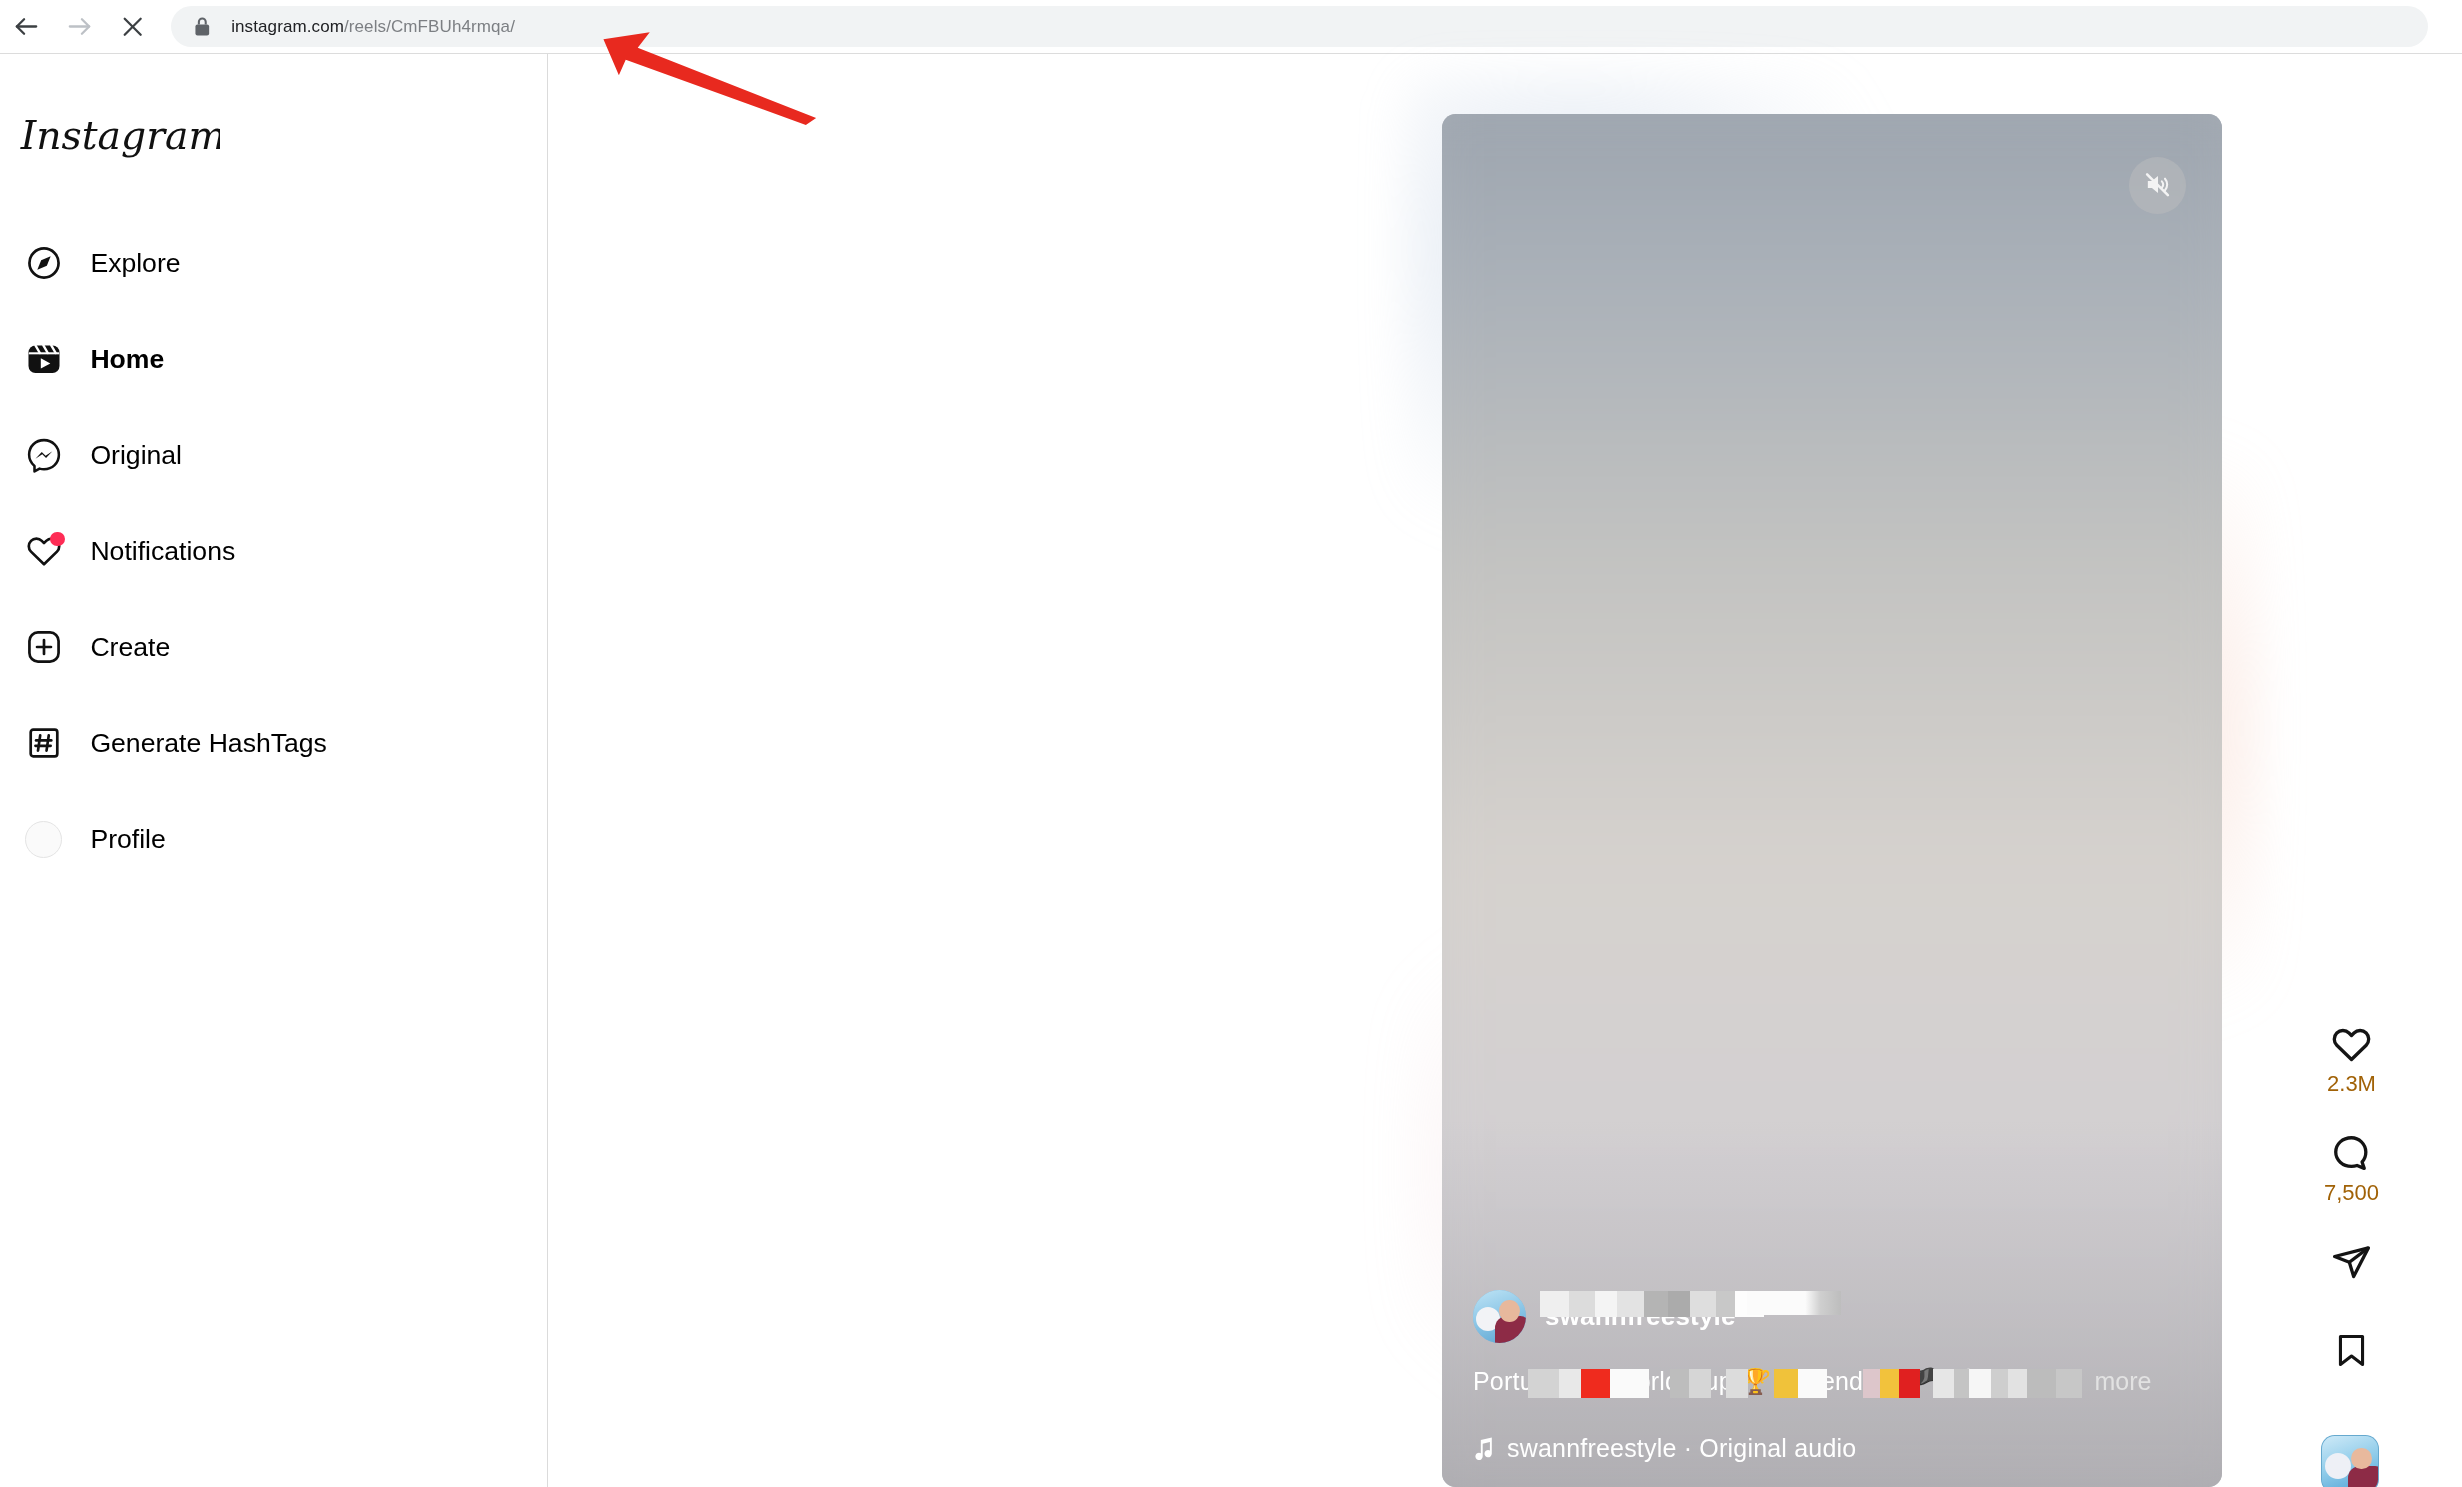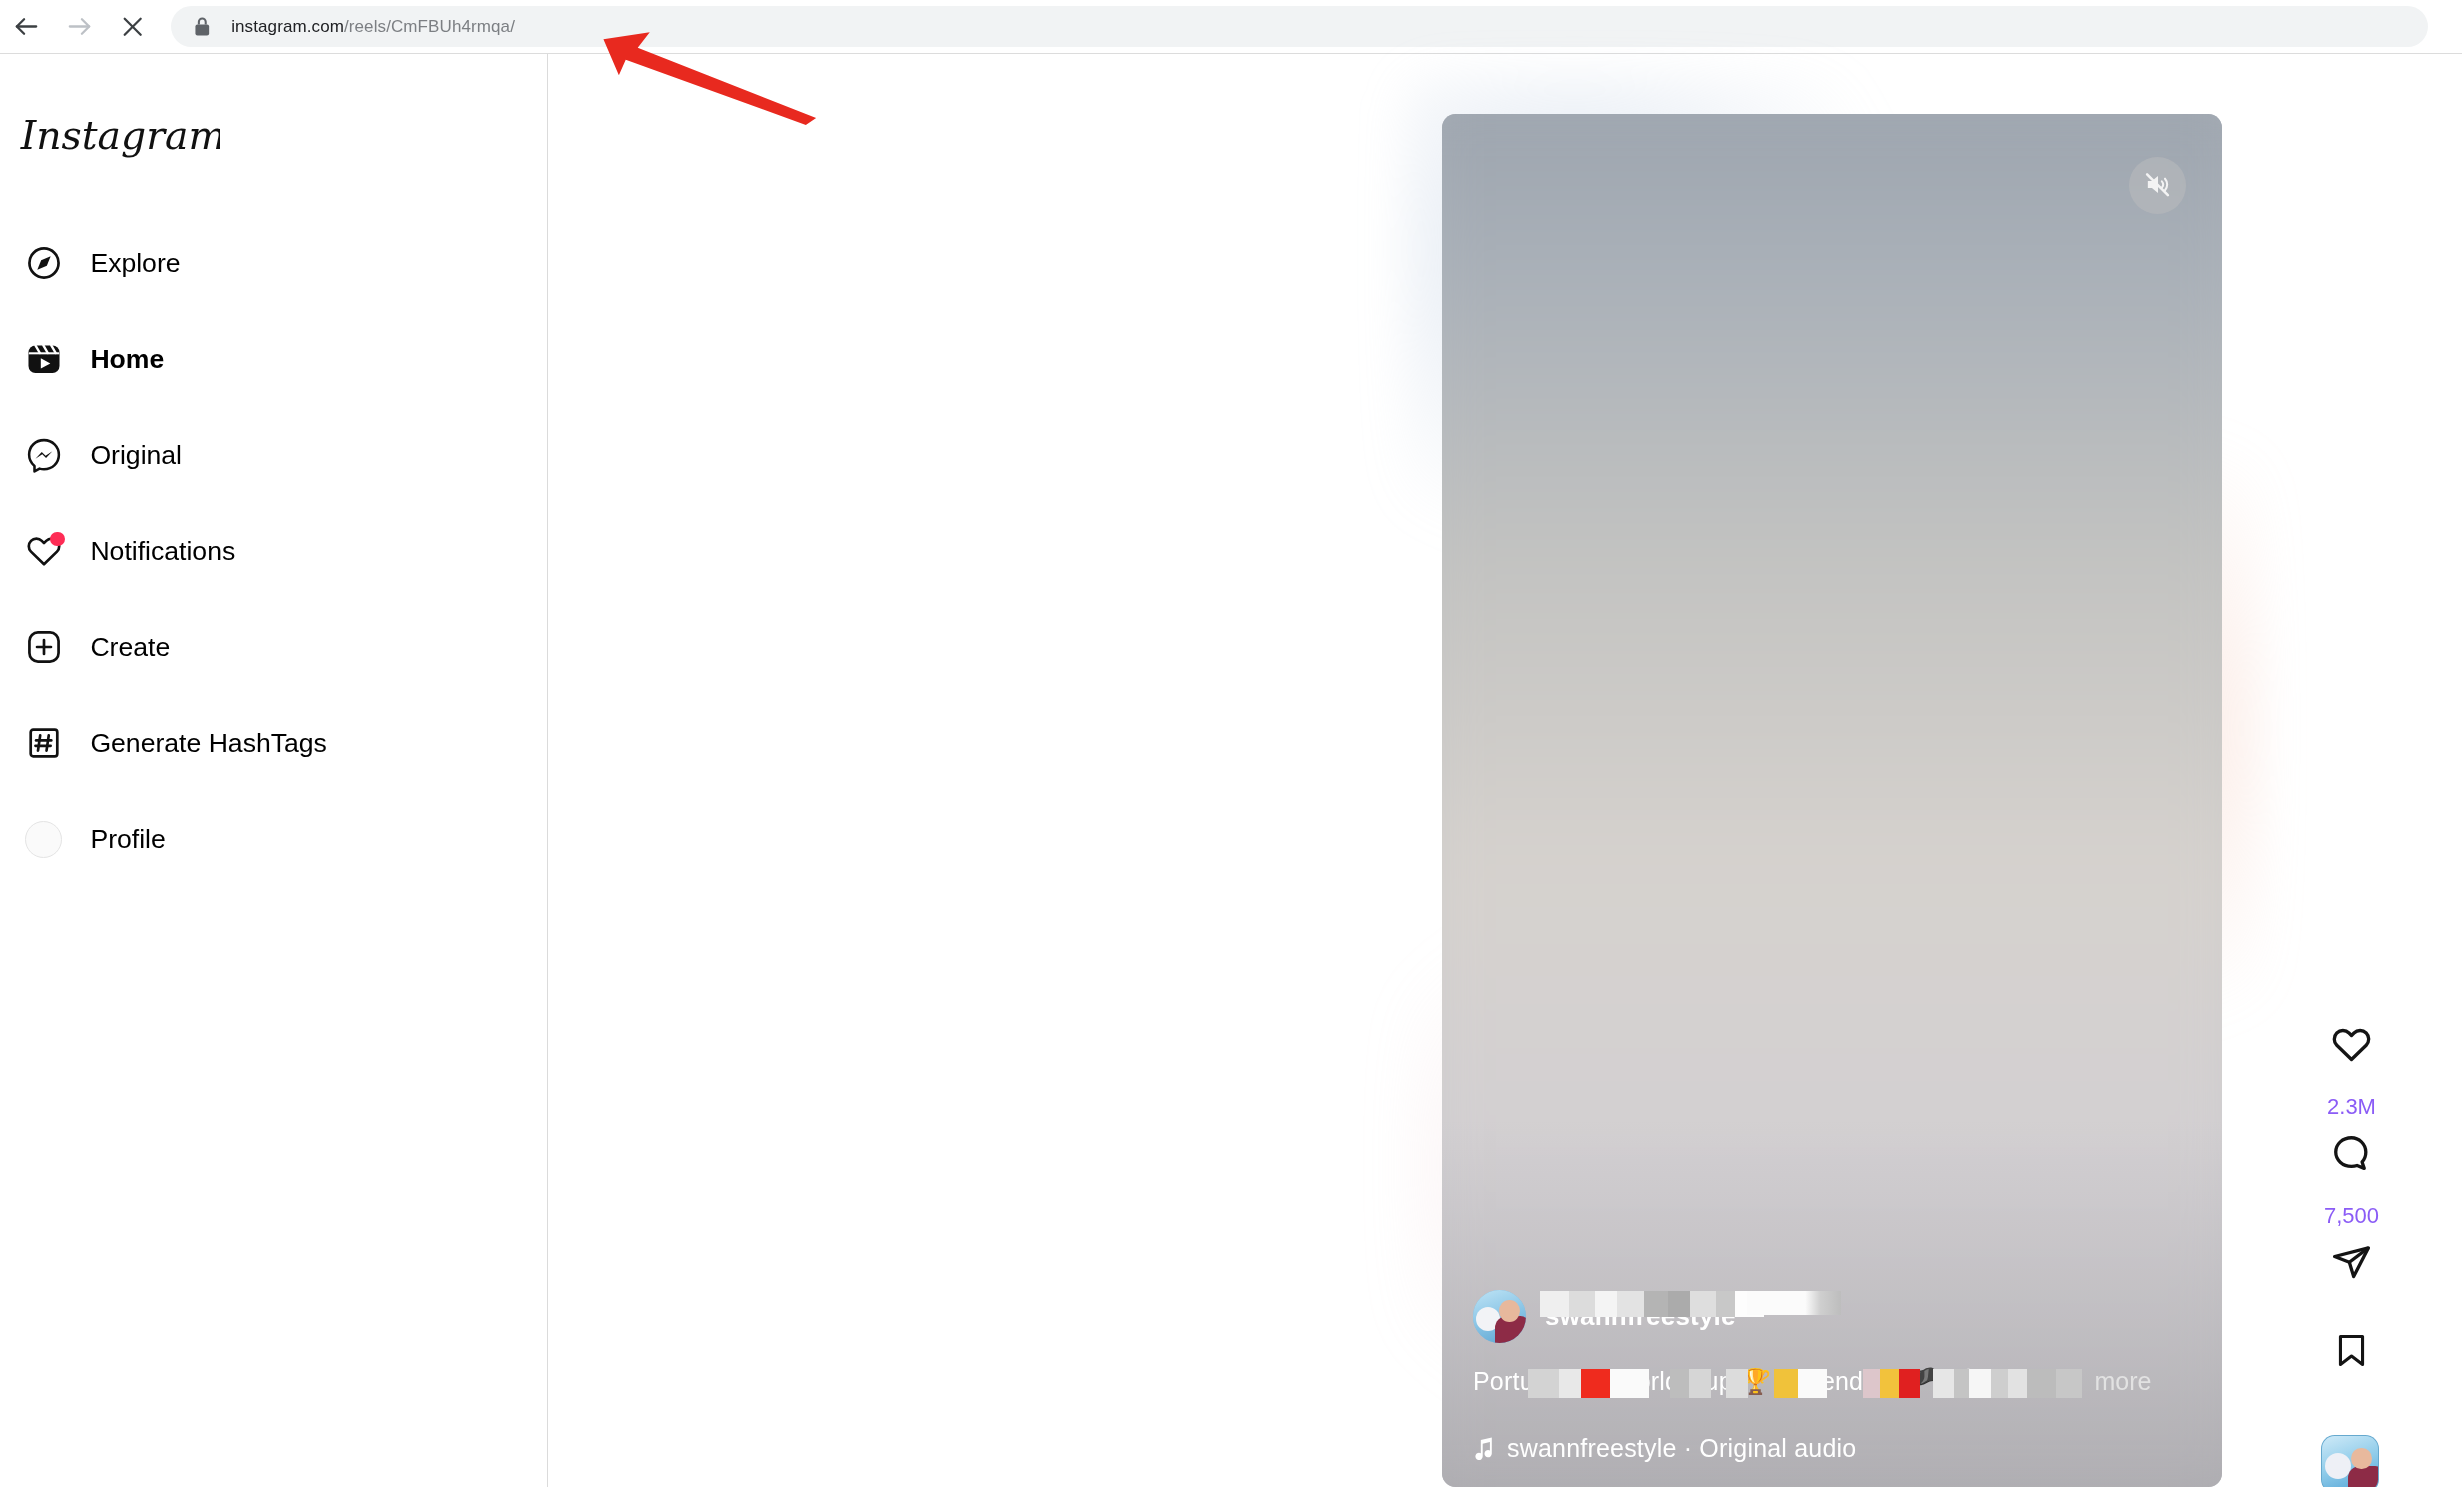--- a/index.html
+++ b/index.html
@@ -253,23 +253,23 @@
     width: 129px; height: 1433px;
   }
   .action-item {
     position: absolute;
     left: 0; width: 129px;
     display: flex; flex-direction: column; align-items: center;
     cursor: pointer;
   }
   .action-item .ic { display: flex; align-items: center; justify-content: center; height: 53px; }
   .action-count {
-    margin-top: 23px;
+    margin-top: 0;
     font-size: 22px;
-    color: #8b5cf6;
+    color: #a16207;
     font-weight: 400;
   }
   .more-dots { display: flex; gap: 9.4px; align-items: center; height: 53px; }
   .more-dots i { width: 9.4px; height: 9.4px; border-radius: 50%; background: #141414; display: block; }
 
   .audio-thumb {
     position: absolute;
     left: 34px; top: 1381px;
     width: 58px; height: 58px;
     border-radius: 13.7px;

